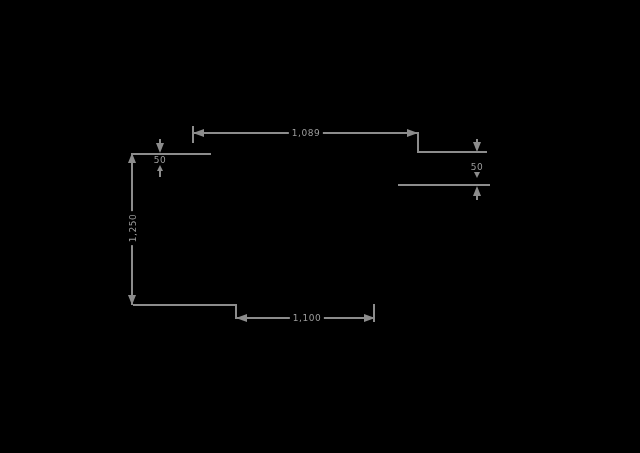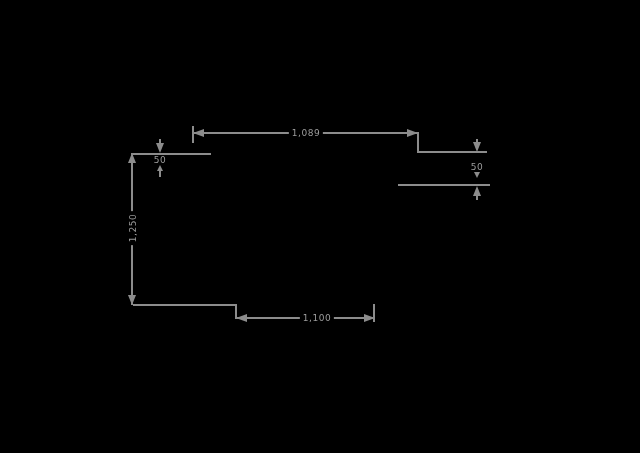--- a/index.html
+++ b/index.html
@@ -74,17 +74,17 @@
   <div class="arr down" style="left:128px;top:295px;"></div>
   <span class="dim-text vert" style="left:133px;top:228px;">1,250</span>
 
   <div class="line" style="left:133px;top:304px;width:104px;height:2px;"></div>
 
   <div class="line" style="left:235px;top:304px;width:2px;height:15px;"></div>
 
   <div class="line" style="left:236px;top:317px;width:139px;height:2px;"></div>
   <div class="arr left" style="left:236px;top:314px;"></div>
   <div class="arr right" style="left:364px;top:314px;"></div>
-  <span class="dim-text" style="left:317px;top:318px;">1,100</span>
+  <span class="dim-text" style="left:307px;top:318px;">1,100</span>
 
   <div class="line" style="left:373px;top:304px;width:2px;height:18px;"></div>
 
 </div>
 
 </body></html>

